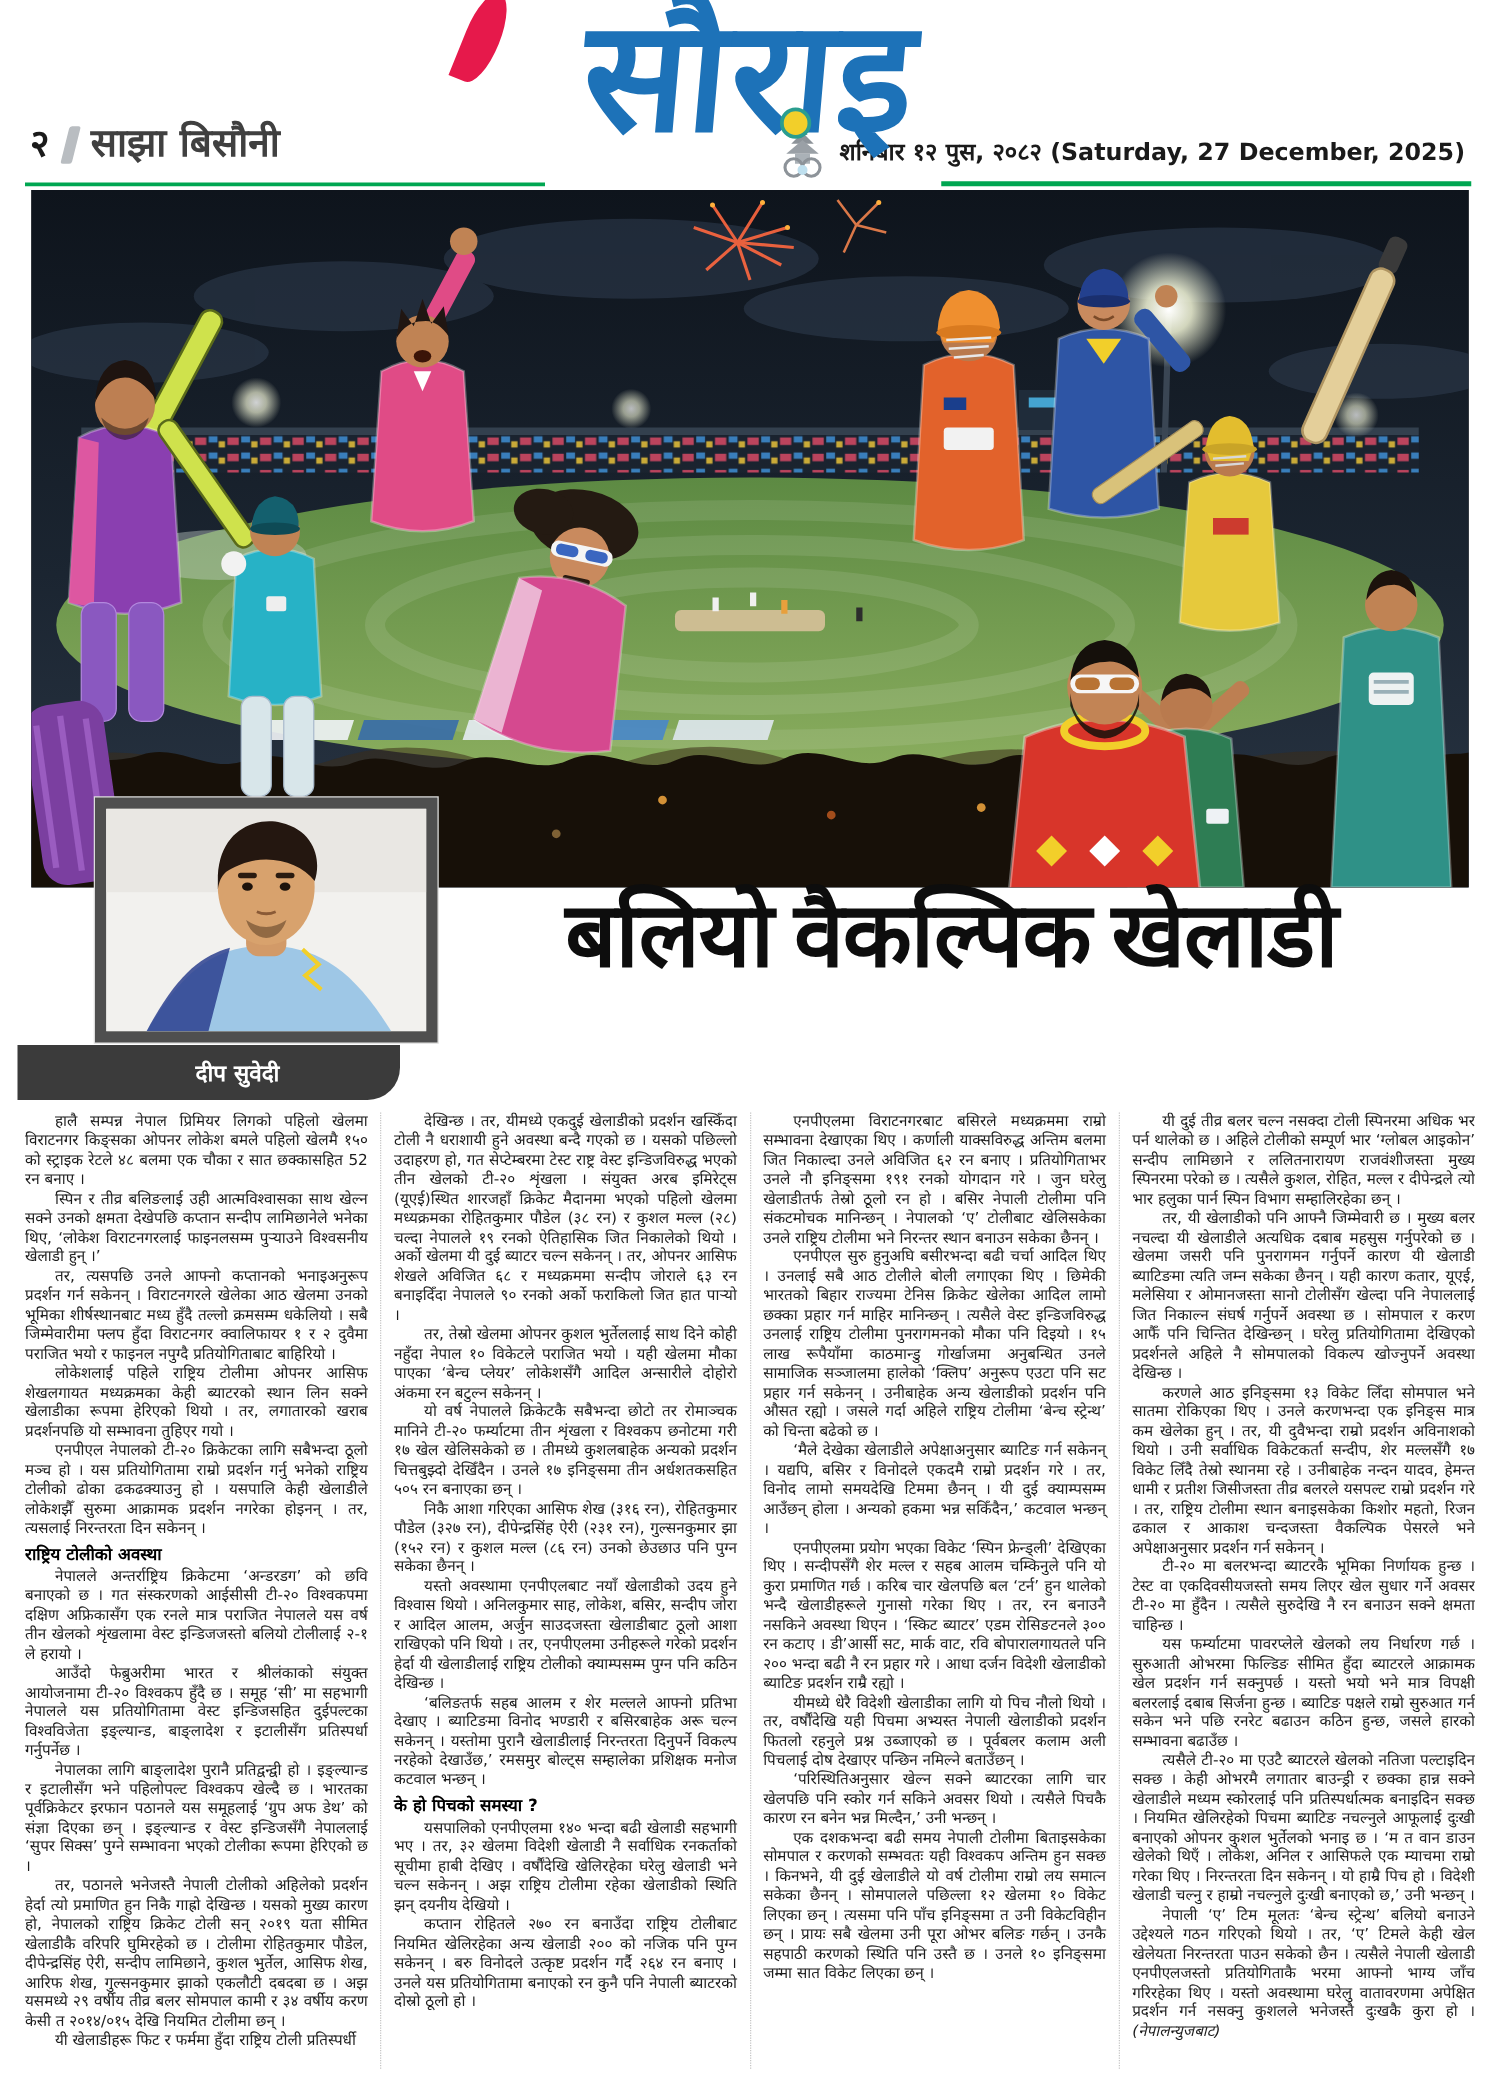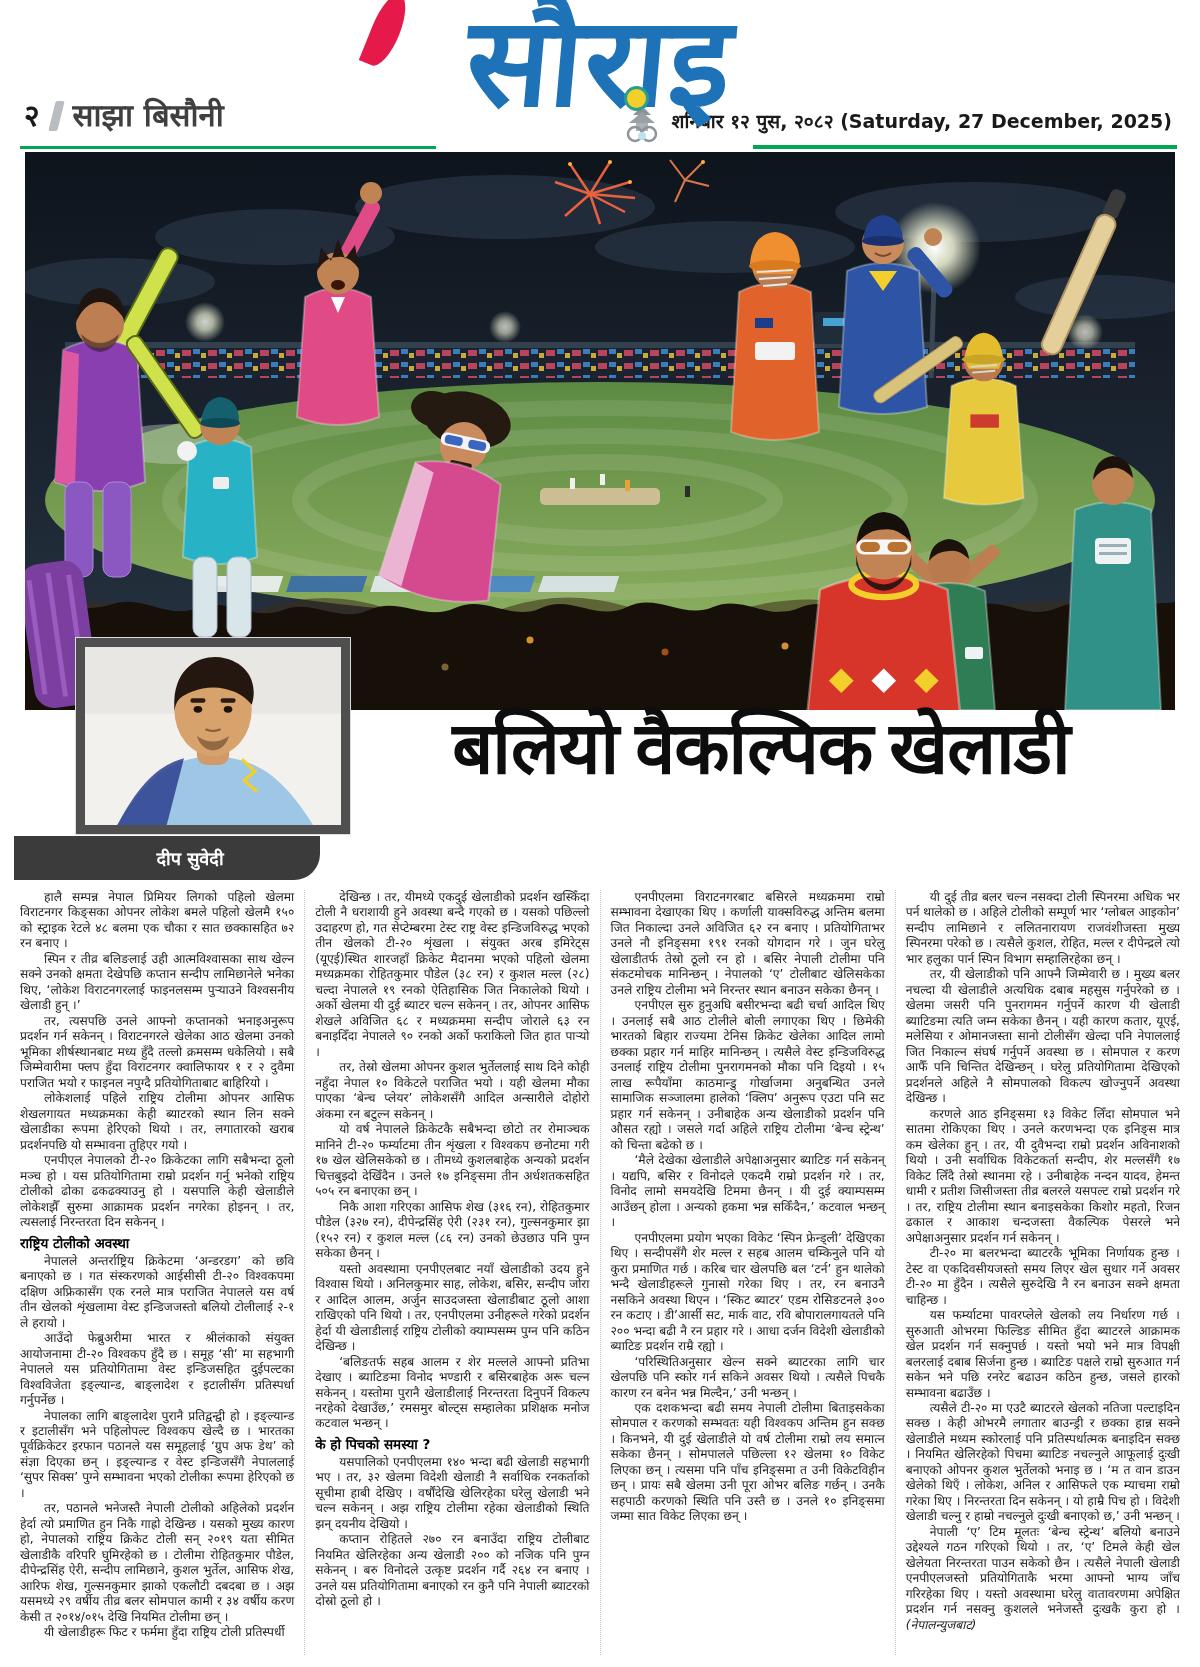--- a/index.html
+++ b/index.html
@@ -333,21 +333,21 @@
   <div class="caption-tab">
     <span class="caption-text">दीप सुवेदी</span>
   </div>
 
   <div class="headline">
     <div class="headline-line">बलियो वैकल्पिक खेलाडी</div>
   </div>
 
   <div class="columns">
     <div class="col">
-        <p class="para">हालै सम्पन्न नेपाल प्रिमियर लिगको पहिलो खेलमा विराटनगर किङ्सका ओपनर लोकेश बमले पहिलो खेलमै १५० को स्ट्राइक रेटले ४८ बलमा एक चौका र सात छक्कासहित ७२ रन बनाए ।</p>
+        <p class="para">हालै सम्पन्न नेपाल प्रिमियर लिगको पहिलो खेलमा विराटनगर किङ्सका ओपनर लोकेश बमले पहिलो खेलमै १५० को स्ट्राइक रेटले ४८ बलमा एक चौका र सात छक्कासहित 52 रन बनाए ।</p>
         <p class="para">स्पिन र तीव्र बलिङलाई उही आत्मविश्वासका साथ खेल्न सक्ने उनको क्षमता देखेपछि कप्तान सन्दीप लामिछानेले भनेका थिए, ‘लोकेश विराटनगरलाई फाइनलसम्म पुर्‍याउने विश्वसनीय खेलाडी हुन् ।’</p>
         <p class="para">तर, त्यसपछि उनले आफ्नो कप्तानको भनाइअनुरूप प्रदर्शन गर्न सकेनन् । विराटनगरले खेलेका आठ खेलमा उनको भूमिका शीर्षस्थानबाट मध्य हुँदै तल्लो क्रमसम्म धकेलियो । सबै जिम्मेवारीमा फ्लप हुँदा विराटनगर क्वालिफायर १ र २ दुवैमा पराजित भयो र फाइनल नपुग्दै प्रतियोगिताबाट बाहिरियो ।</p>
         <p class="para">लोकेशलाई पहिले राष्ट्रिय टोलीमा ओपनर आसिफ शेखलगायत मध्यक्रमका केही ब्याटरको स्थान लिन सक्ने खेलाडीका रूपमा हेरिएको थियो । तर, लगातारको खराब प्रदर्शनपछि यो सम्भावना तुहिएर गयो ।</p>
         <p class="para">एनपीएल नेपालको टी-२० क्रिकेटका लागि सबैभन्दा ठूलो मञ्च हो । यस प्रतियोगितामा राम्रो प्रदर्शन गर्नु भनेको राष्ट्रिय टोलीको ढोका ढकढक्याउनु हो । यसपालि केही खेलाडीले लोकेशझैँ सुरुमा आक्रामक प्रदर्शन नगरेका होइनन् । तर, त्यसलाई निरन्तरता दिन सकेनन् ।</p>
         <h3 class="subhead">राष्ट्रिय टोलीको अवस्था</h3>
         <p class="para">नेपालले अन्तर्राष्ट्रिय क्रिकेटमा ‘अन्डरडग’ को छवि बनाएको छ । गत संस्करणको आईसीसी टी-२० विश्वकपमा दक्षिण अफ्रिकासँग एक रनले मात्र पराजित नेपालले यस वर्ष तीन खेलको शृंखलामा वेस्ट इन्डिजजस्तो बलियो टोलीलाई २-१ ले हरायो ।</p>
         <p class="para">आउँदो फेब्रुअरीमा भारत र श्रीलंकाको संयुक्त आयोजनामा टी-२० विश्वकप हुँदै छ । समूह ‘सी’ मा सहभागी नेपालले यस प्रतियोगितामा वेस्ट इन्डिजसहित दुईपल्टका विश्वविजेता इङ्ल्यान्ड, बाङ्लादेश र इटालीसँग प्रतिस्पर्धा गर्नुपर्नेछ ।</p>
         <p class="para">नेपालका लागि बाङ्लादेश पुरानै प्रतिद्वन्द्वी हो । इङ्ल्यान्ड र इटालीसँग भने पहिलोपल्ट विश्वकप खेल्दै छ । भारतका पूर्वक्रिकेटर इरफान पठानले यस समूहलाई ‘ग्रुप अफ डेथ’ को संज्ञा दिएका छन् । इङ्ल्यान्ड र वेस्ट इन्डिजसँगै नेपाललाई ‘सुपर सिक्स’ पुग्ने सम्भावना भएको टोलीका रूपमा हेरिएको छ ।</p>
         <p class="para">तर, पठानले भनेजस्तै नेपाली टोलीको अहिलेको प्रदर्शन हेर्दा त्यो प्रमाणित हुन निकै गाह्रो देखिन्छ । यसको मुख्य कारण हो, नेपालको राष्ट्रिय क्रिकेट टोली सन् २०१९ यता सीमित खेलाडीकै वरिपरि घुमिरहेको छ । टोलीमा रोहितकुमार पौडेल, दीपेन्द्रसिंह ऐरी, सन्दीप लामिछाने, कुशल भुर्तेल, आसिफ शेख, आरिफ शेख, गुल्सनकुमार झाको एकलौटी दबदबा छ । अझ यसमध्ये २९ वर्षीय तीव्र बलर सोमपाल कामी र ३४ वर्षीय करण केसी त २०१४/०१५ देखि नियमित टोलीमा छन् ।</p>
         <p class="para">यी खेलाडीहरू फिट र फर्ममा हुँदा राष्ट्रिय टोली प्रतिस्पर्धी</p>
@@ -361,20 +361,21 @@
         <p class="para">‘बलिङतर्फ सहब आलम र शेर मल्लले आफ्नो प्रतिभा देखाए । ब्याटिङमा विनोद भण्डारी र बसिरबाहेक अरू चल्न सकेनन् । यस्तोमा पुरानै खेलाडीलाई निरन्तरता दिनुपर्ने विकल्प नरहेको देखाउँछ,’ रमसमुर बोल्ट्स सम्हालेका प्रशिक्षक मनोज कटवाल भन्छन् ।</p>
         <h3 class="subhead">के हो पिचको समस्या ?</h3>
         <p class="para">यसपालिको एनपीएलमा १४० भन्दा बढी खेलाडी सहभागी भए । तर, ३२ खेलमा विदेशी खेलाडी नै सर्वाधिक रनकर्ताको सूचीमा हाबी देखिए । वर्षौंदेखि खेलिरहेका घरेलु खेलाडी भने चल्न सकेनन् । अझ राष्ट्रिय टोलीमा रहेका खेलाडीको स्थिति झन् दयनीय देखियो ।</p>
         <p class="para">कप्तान रोहितले २७० रन बनाउँदा राष्ट्रिय टोलीबाट नियमित खेलिरहेका अन्य खेलाडी २०० को नजिक पनि पुग्न सकेनन् । बरु विनोदले उत्कृष्ट प्रदर्शन गर्दै २६४ रन बनाए । उनले यस प्रतियोगितामा बनाएको रन कुनै पनि नेपाली ब्याटरको दोस्रो ठूलो हो ।</p>
       </div>
     <div class="col">
         <p class="para">एनपीएलमा विराटनगरबाट बसिरले मध्यक्रममा राम्रो सम्भावना देखाएका थिए । कर्णाली याक्सविरुद्ध अन्तिम बलमा जित निकाल्दा उनले अविजित ६२ रन बनाए । प्रतियोगिताभर उनले नौ इनिङ्समा १९१ रनको योगदान गरे । जुन घरेलु खेलाडीतर्फ तेस्रो ठूलो रन हो । बसिर नेपाली टोलीमा पनि संकटमोचक मानिन्छन् । नेपालको ‘ए’ टोलीबाट खेलिसकेका उनले राष्ट्रिय टोलीमा भने निरन्तर स्थान बनाउन सकेका छैनन् ।</p>
         <p class="para">एनपीएल सुरु हुनुअघि बसीरभन्दा बढी चर्चा आदिल थिए । उनलाई सबै आठ टोलीले बोली लगाएका थिए । छिमेकी भारतको बिहार राज्यमा टेनिस क्रिकेट खेलेका आदिल लामो छक्का प्रहार गर्न माहिर मानिन्छन् । त्यसैले वेस्ट इन्डिजविरुद्ध उनलाई राष्ट्रिय टोलीमा पुनरागमनको मौका पनि दिइयो । १५ लाख रूपैयाँमा काठमान्डु गोर्खाजमा अनुबन्धित उनले सामाजिक सञ्जालमा हालेको ‘क्लिप’ अनुरूप एउटा पनि सट प्रहार गर्न सकेनन् । उनीबाहेक अन्य खेलाडीको प्रदर्शन पनि औसत रह्यो । जसले गर्दा अहिले राष्ट्रिय टोलीमा ‘बेन्च स्ट्रेन्थ’ को चिन्ता बढेको छ ।</p>
         <p class="para">‘मैले देखेका खेलाडीले अपेक्षाअनुसार ब्याटिङ गर्न सकेनन् । यद्यपि, बसिर र विनोदले एकदमै राम्रो प्रदर्शन गरे । तर, विनोद लामो समयदेखि टिममा छैनन् । यी दुई क्याम्पसम्म आउँछन् होला । अन्यको हकमा भन्न सकिँदैन,’ कटवाल भन्छन् ।</p>
         <p class="para">एनपीएलमा प्रयोग भएका विकेट ‘स्पिन फ्रेन्ड्ली’ देखिएका थिए । सन्दीपसँगै शेर मल्ल र सहब आलम चम्किनुले पनि यो कुरा प्रमाणित गर्छ । करिब चार खेलपछि बल ‘टर्न’ हुन थालेको भन्दै खेलाडीहरूले गुनासो गरेका थिए । तर, रन बनाउनै नसकिने अवस्था थिएन । ‘स्किट ब्याटर’ एडम रोसिङटनले ३०० रन कटाए । डी’आर्सी सट, मार्क वाट, रवि बोपारालगायतले पनि २०० भन्दा बढी नै रन प्रहार गरे । आधा दर्जन विदेशी खेलाडीको ब्याटिङ प्रदर्शन राम्रै रह्यो ।</p>
+        <p class="para">यीमध्ये धेरै विदेशी खेलाडीका लागि यो पिच नौलो थियो । तर, वर्षौंदेखि यही पिचमा अभ्यस्त नेपाली खेलाडीको प्रदर्शन फितलो रहनुले प्रश्न उब्जाएको छ । पूर्वबलर कलाम अली पिचलाई दोष देखाएर पन्छिन नमिल्ने बताउँछन् ।</p>
         <p class="para">‘परिस्थितिअनुसार खेल्न सक्ने ब्याटरका लागि चार खेलपछि पनि स्कोर गर्न सकिने अवसर थियो । त्यसैले पिचकै कारण रन बनेन भन्न मिल्दैन,’ उनी भन्छन् ।</p>
         <p class="para">एक दशकभन्दा बढी समय नेपाली टोलीमा बिताइसकेका सोमपाल र करणको सम्भवतः यही विश्वकप अन्तिम हुन सक्छ । किनभने, यी दुई खेलाडीले यो वर्ष टोलीमा राम्रो लय समात्न सकेका छैनन् । सोमपालले पछिल्ला १२ खेलमा १० विकेट लिएका छन् । त्यसमा पनि पाँच इनिङ्समा त उनी विकेटविहीन छन् । प्रायः सबै खेलमा उनी पूरा ओभर बलिङ गर्छन् । उनकै सहपाठी करणको स्थिति पनि उस्तै छ । उनले १० इनिङ्समा जम्मा सात विकेट लिएका छन् ।</p>
       </div>
     <div class="col">
         <p class="para">यी दुई तीव्र बलर चल्न नसक्दा टोली स्पिनरमा अधिक भर पर्न थालेको छ । अहिले टोलीको सम्पूर्ण भार ‘ग्लोबल आइकोन’ सन्दीप लामिछाने र ललितनारायण राजवंशीजस्ता मुख्य स्पिनरमा परेको छ । त्यसैले कुशल, रोहित, मल्ल र दीपेन्द्रले त्यो भार हलुका पार्न स्पिन विभाग सम्हालिरहेका छन् ।</p>
         <p class="para">तर, यी खेलाडीको पनि आफ्नै जिम्मेवारी छ । मुख्य बलर नचल्दा यी खेलाडीले अत्यधिक दबाब महसुस गर्नुपरेको छ । खेलमा जसरी पनि पुनरागमन गर्नुपर्ने कारण यी खेलाडी ब्याटिङमा त्यति जम्न सकेका छैनन् । यही कारण कतार, यूएई, मलेसिया र ओमानजस्ता सानो टोलीसँग खेल्दा पनि नेपाललाई जित निकाल्न संघर्ष गर्नुपर्ने अवस्था छ । सोमपाल र करण आफैँ पनि चिन्तित देखिन्छन् । घरेलु प्रतियोगितामा देखिएको प्रदर्शनले अहिले नै सोमपालको विकल्प खोज्नुपर्ने अवस्था देखिन्छ ।</p>
         <p class="para">करणले आठ इनिङ्समा १३ विकेट लिँदा सोमपाल भने सातमा रोकिएका थिए । उनले करणभन्दा एक इनिङ्स मात्र कम खेलेका हुन् । तर, यी दुवैभन्दा राम्रो प्रदर्शन अविनाशको थियो । उनी सर्वाधिक विकेटकर्ता सन्दीप, शेर मल्लसँगै १७ विकेट लिँदै तेस्रो स्थानमा रहे । उनीबाहेक नन्दन यादव, हेमन्त धामी र प्रतीश जिसीजस्ता तीव्र बलरले यसपल्ट राम्रो प्रदर्शन गरे । तर, राष्ट्रिय टोलीमा स्थान बनाइसकेका किशोर महतो, रिजन ढकाल र आकाश चन्दजस्ता वैकल्पिक पेसरले भने अपेक्षाअनुसार प्रदर्शन गर्न सकेनन् ।</p>
         <p class="para">टी-२० मा बलरभन्दा ब्याटरकै भूमिका निर्णायक हुन्छ । टेस्ट वा एकदिवसीयजस्तो समय लिएर खेल सुधार गर्ने अवसर टी-२० मा हुँदैन । त्यसैले सुरुदेखि नै रन बनाउन सक्ने क्षमता चाहिन्छ ।</p>
         <p class="para">यस फर्म्याटमा पावरप्लेले खेलको लय निर्धारण गर्छ । सुरुआती ओभरमा फिल्डिङ सीमित हुँदा ब्याटरले आक्रामक खेल प्रदर्शन गर्न सक्नुपर्छ । यस्तो भयो भने मात्र विपक्षी बलरलाई दबाब सिर्जना हुन्छ । ब्याटिङ पक्षले राम्रो सुरुआत गर्न सकेन भने पछि रनरेट बढाउन कठिन हुन्छ, जसले हारको सम्भावना बढाउँछ ।</p>
         <p class="para">त्यसैले टी-२० मा एउटै ब्याटरले खेलको नतिजा पल्टाइदिन सक्छ । केही ओभरमै लगातार बाउन्ड्री र छक्का हान्न सक्ने खेलाडीले मध्यम स्कोरलाई पनि प्रतिस्पर्धात्मक बनाइदिन सक्छ । नियमित खेलिरहेको पिचमा ब्याटिङ नचल्नुले आफूलाई दुःखी बनाएको ओपनर कुशल भुर्तेलको भनाइ छ । ‘म त वान डाउन खेलेको थिएँ । लोकेश, अनिल र आसिफले एक म्याचमा राम्रो गरेका थिए । निरन्तरता दिन सकेनन् । यो हाम्रै पिच हो । विदेशी खेलाडी चल्नु र हाम्रो नचल्नुले दुःखी बनाएको छ,’ उनी भन्छन् ।</p>

